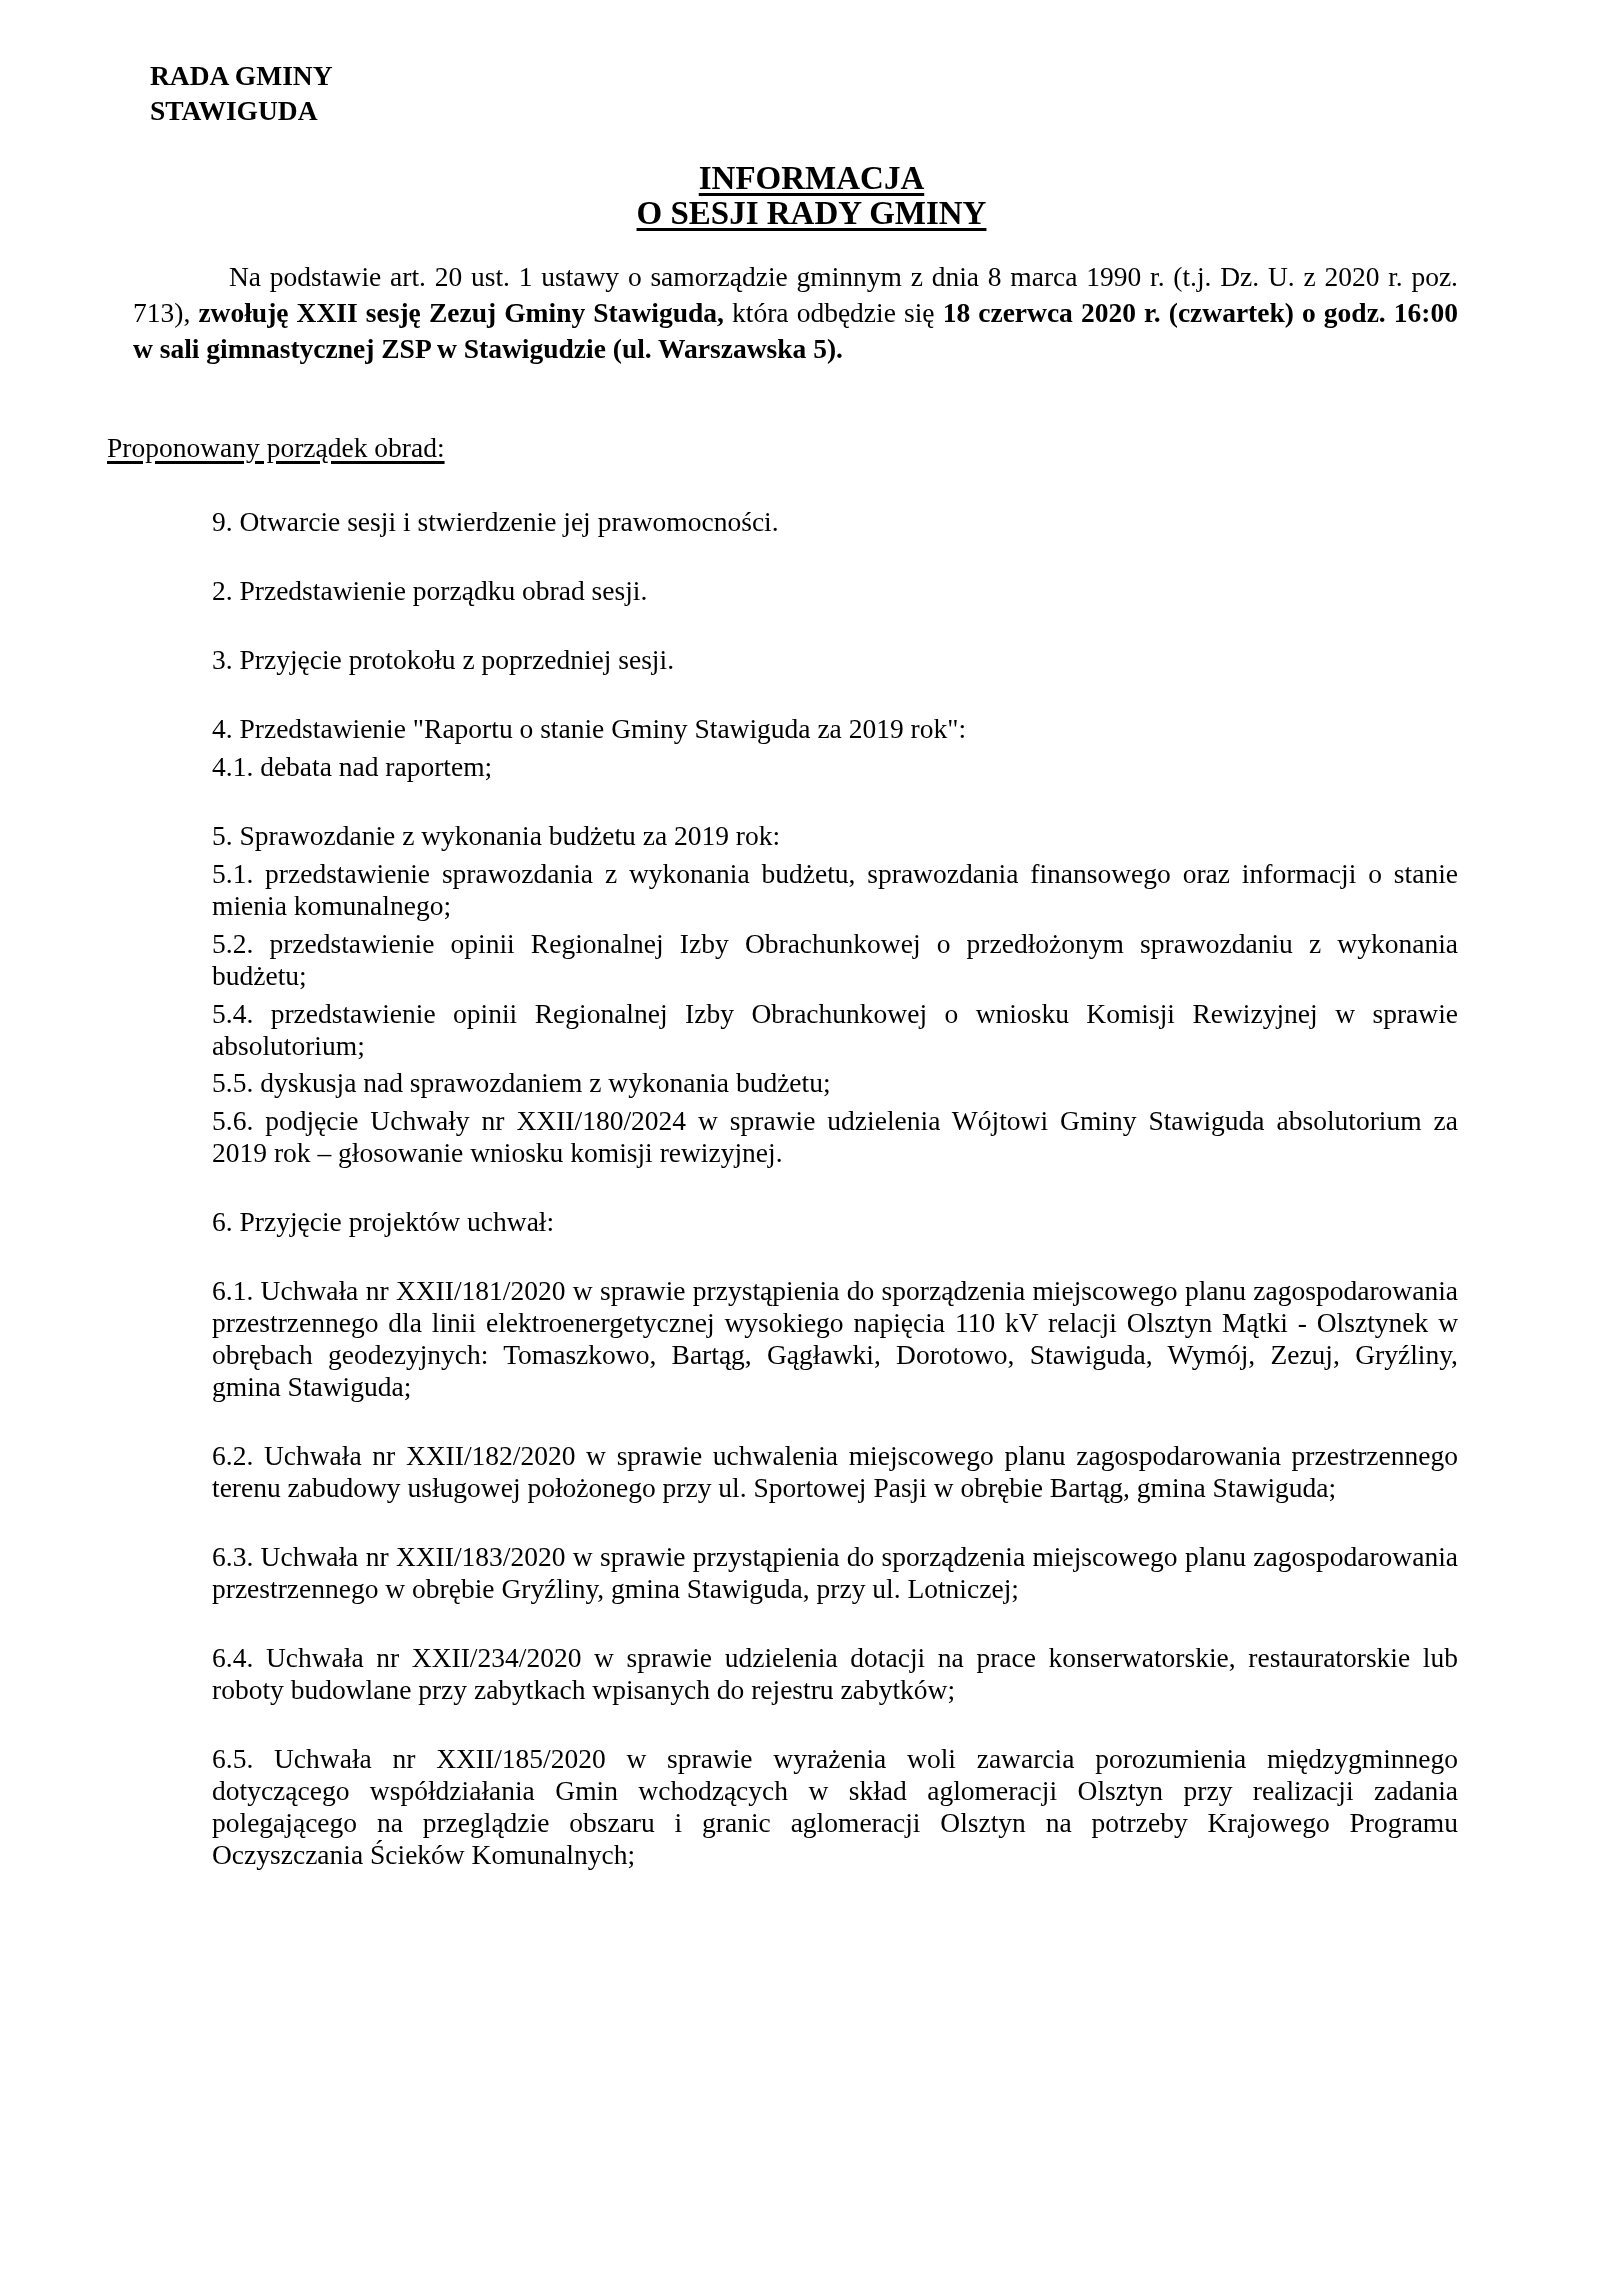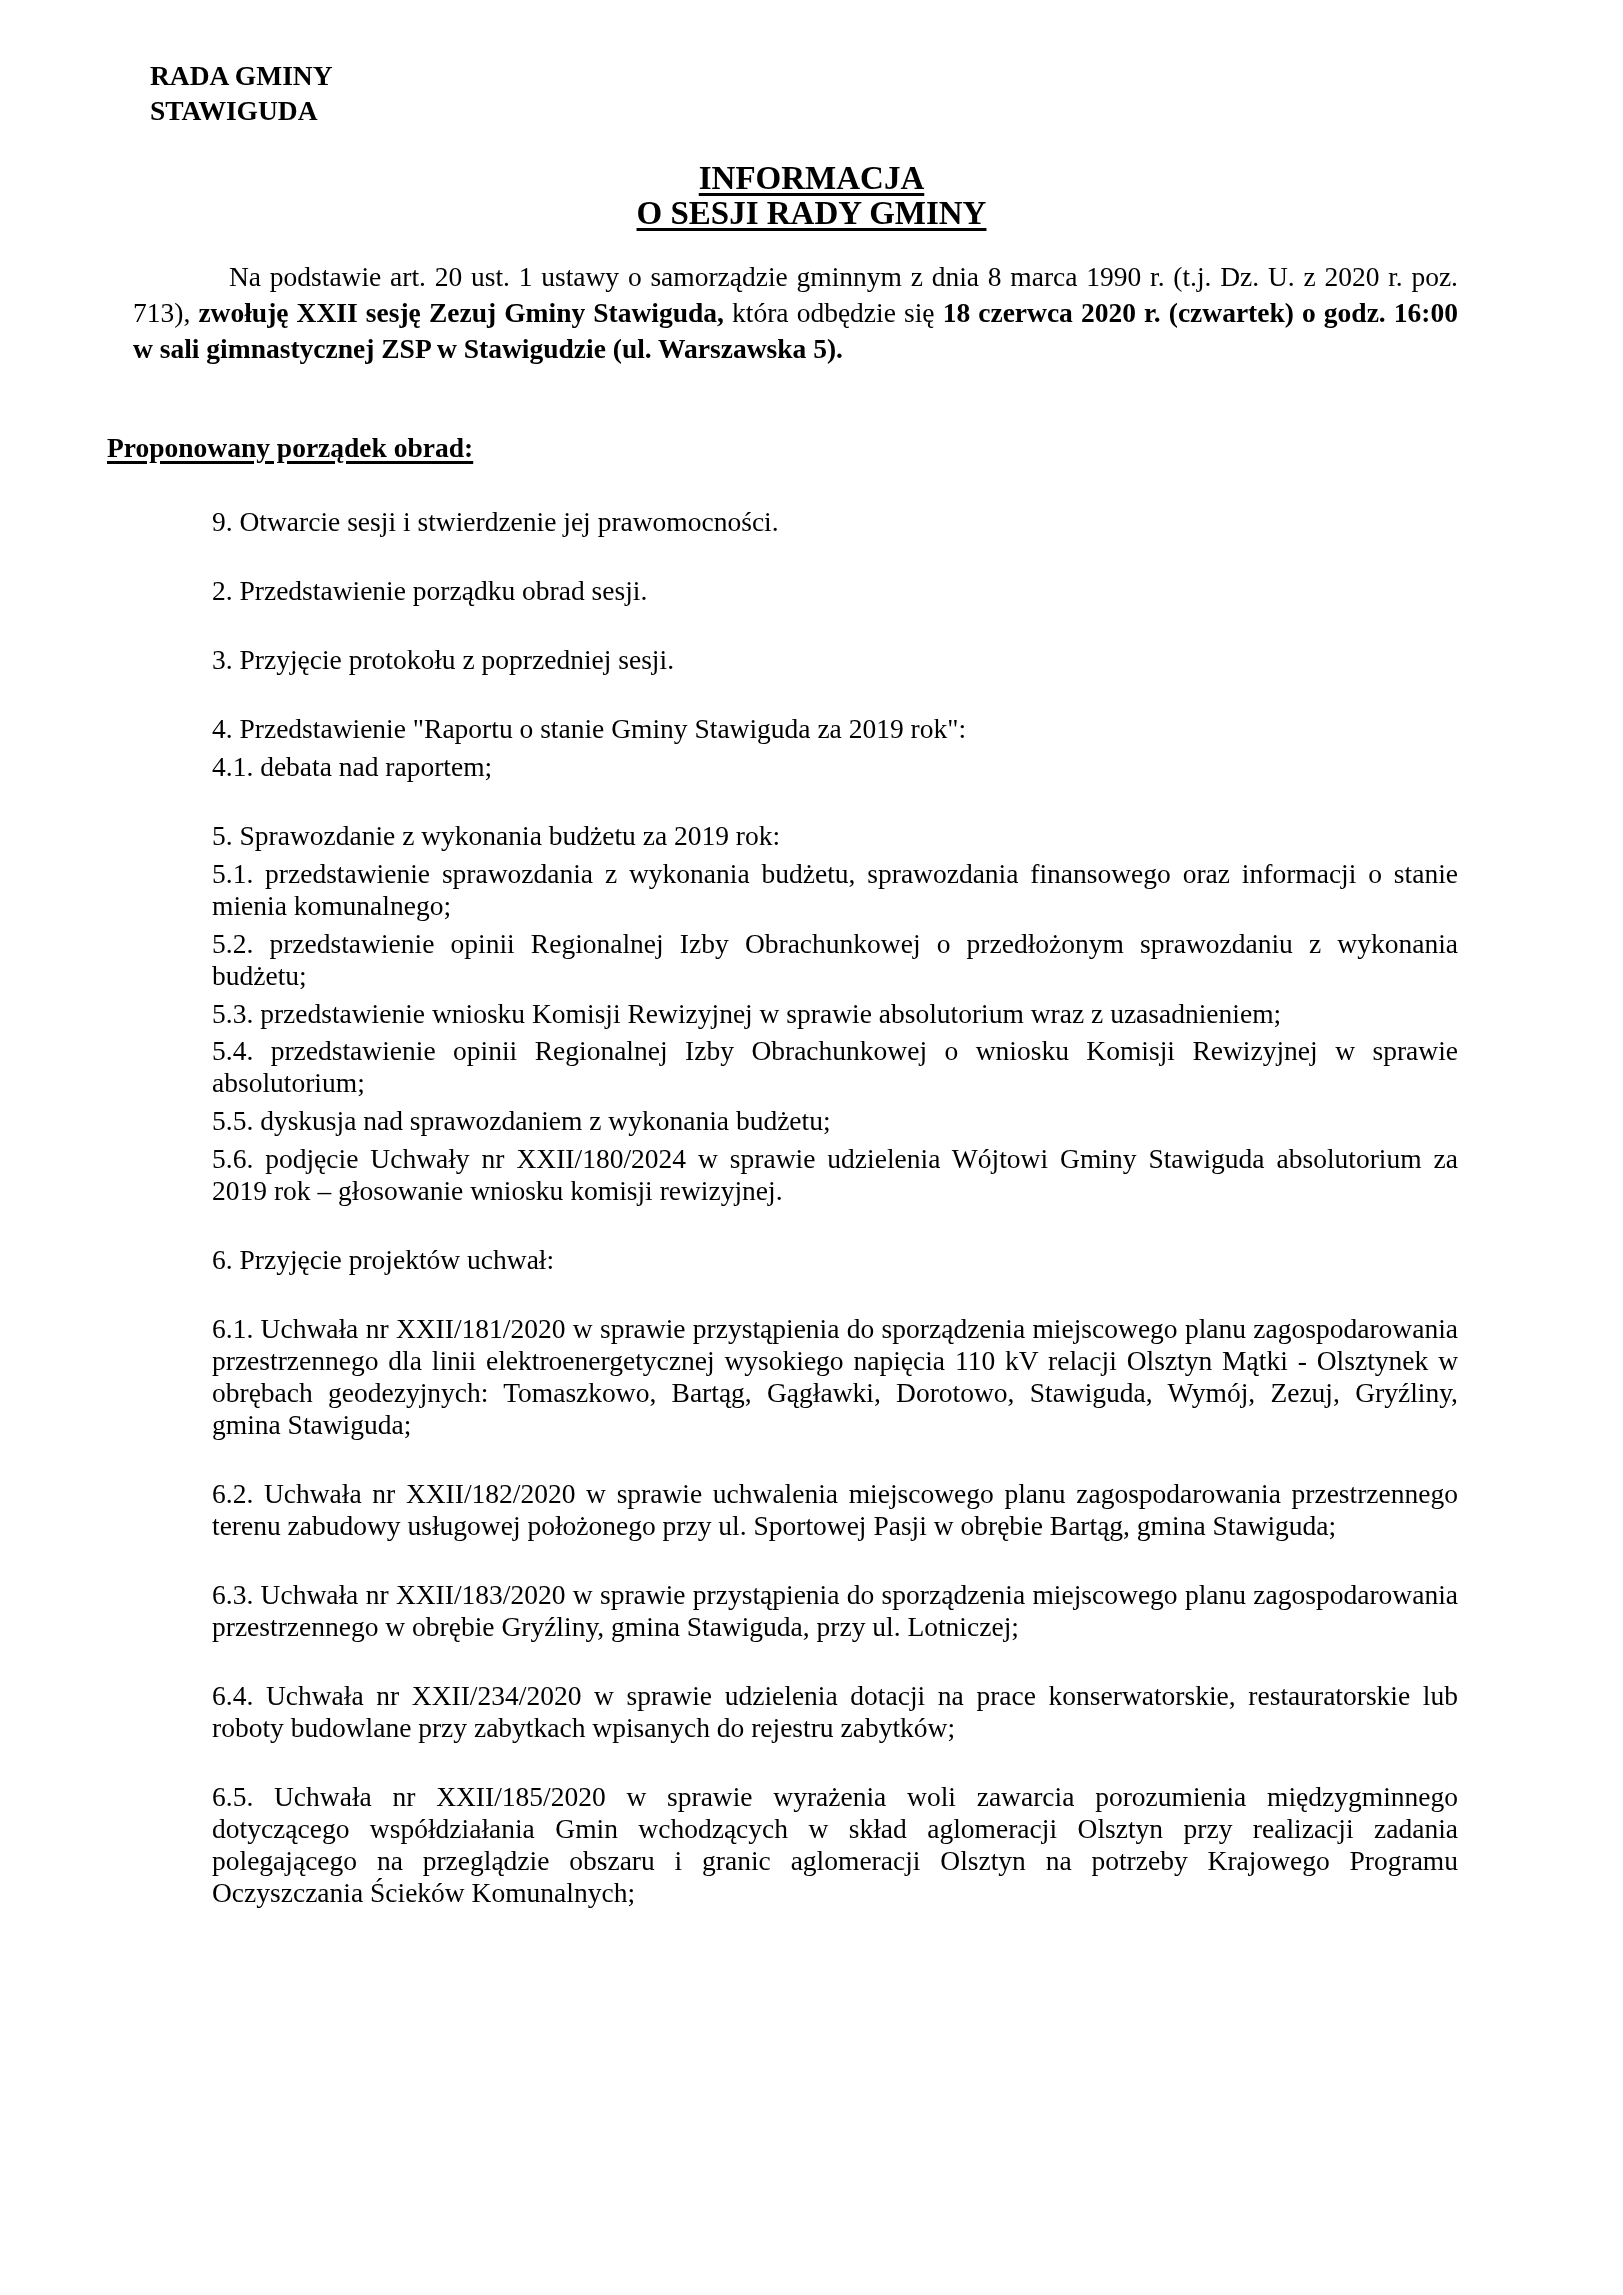--- a/index.html
+++ b/index.html
@@ -4,21 +4,21 @@
 <style>
   html, body { margin: 0; padding: 0; background: #ffffff; }
   body { width: 1623px; height: 2295px; position: relative; overflow: hidden;
          font-family: "Liberation Serif", "DejaVu Serif", serif; color: #000; font-size: 27.5px; line-height: 32px; }
   .page { position: absolute; left: 0; top: 0; width: 1623px; height: 2295px; }
   .header { position: absolute; left: 150px; top: 58px; font-weight: bold; font-size: 27.5px; line-height: 35px; }
   .title { position: absolute; left: 0; width: 1623px; top: 161px; text-align: center; font-weight: bold; font-size: 33px; line-height: 35px; }
   .title div { text-decoration: underline; text-decoration-thickness: 2.5px; text-underline-offset: 3.9px; }
   .intro { position: absolute; left: 133px; width: 1325px; top: 259px; text-align: justify; line-height: 36px; text-indent: 96px; }
   .intro b { font-weight: bold; }
-  .agenda-heading { position: absolute; left: 107px; top: 432px; font-weight: bold; text-decoration: underline; text-decoration-thickness: 2.5px; text-underline-offset: 3.9px; }
+  .agenda-heading { position: absolute; left: 107px; top: 432px; font-weight: normal; text-decoration: underline; text-decoration-thickness: 2.5px; text-underline-offset: 3.9px; }
   .agenda { position: absolute; left: 212px; width: 1246px; top: 506px; }
   .item { margin: 0; text-align: justify; }
   .gap-l { margin-top: 37px; }
   .sub { margin-top: 5.9px; }
 </style>
 </head>
 <body>
 
 <div class="page">
 
@@ -40,21 +40,20 @@
     <p class="item">9. Otwarcie sesji i stwierdzenie jej prawomocności.</p>
     <p class="item gap-l">2. Przedstawienie porządku obrad sesji.</p>
     <p class="item gap-l">3. Przyjęcie protokołu z poprzedniej sesji.</p>
 
     <p class="item gap-l">4. Przedstawienie "Raportu o stanie Gminy Stawiguda za 2019 rok":</p>
     <p class="item sub">4.1. debata nad raportem;</p>
 
     <p class="item gap-l">5. Sprawozdanie z wykonania budżetu za 2019 rok:</p>
     <p class="item sub">5.1. przedstawienie sprawozdania z wykonania budżetu, sprawozdania finansowego oraz informacji o stanie mienia komunalnego;</p>
     <p class="item sub">5.2. przedstawienie opinii Regionalnej Izby Obrachunkowej o przedłożonym sprawozdaniu z wykonania budżetu;</p>
-    <p class="item sub">5.3. przedstawienie wniosku Komisji Rewizyjnej w sprawie absolutorium wraz z uzasadnieniem;</p>
     <p class="item sub">5.4. przedstawienie opinii Regionalnej Izby Obrachunkowej o wniosku Komisji Rewizyjnej w sprawie absolutorium;</p>
     <p class="item sub">5.5. dyskusja nad sprawozdaniem z wykonania budżetu;</p>
     <p class="item sub">5.6. podjęcie Uchwały nr XXII/180/2024 w sprawie udzielenia Wójtowi Gminy Stawiguda absolutorium za 2019 rok – głosowanie wniosku komisji rewizyjnej.</p>
 
     <p class="item gap-l">6. Przyjęcie projektów uchwał:</p>
     <p class="item gap-l">6.1. Uchwała nr XXII/181/2020 w sprawie przystąpienia do sporządzenia miejscowego planu zagospodarowania przestrzennego dla linii elektroenergetycznej wysokiego napięcia 110 kV relacji Olsztyn Mątki - Olsztynek w obrębach geodezyjnych: Tomaszkowo, Bartąg, Gągławki, Dorotowo, Stawiguda, Wymój, Zezuj, Gryźliny, gmina Stawiguda;</p>
     <p class="item gap-l">6.2. Uchwała nr XXII/182/2020 w sprawie uchwalenia miejscowego planu zagospodarowania przestrzennego terenu zabudowy usługowej położonego przy ul. Sportowej Pasji w obrębie Bartąg, gmina Stawiguda;</p>
     <p class="item gap-l">6.3. Uchwała nr XXII/183/2020 w sprawie przystąpienia do sporządzenia miejscowego planu zagospodarowania przestrzennego w obrębie Gryźliny, gmina Stawiguda, przy ul. Lotniczej;</p>
     <p class="item gap-l">6.4. Uchwała nr XXII/234/2020 w sprawie udzielenia dotacji na prace konserwatorskie, restauratorskie lub roboty budowlane przy zabytkach wpisanych do rejestru zabytków;</p>
     <p class="item gap-l">6.5. Uchwała nr XXII/185/2020 w sprawie wyrażenia woli zawarcia porozumienia międzygminnego dotyczącego współdziałania Gmin wchodzących w skład aglomeracji Olsztyn przy realizacji zadania polegającego na przeglądzie obszaru i granic aglomeracji Olsztyn na potrzeby Krajowego Programu Oczyszczania Ścieków Komunalnych;</p>

